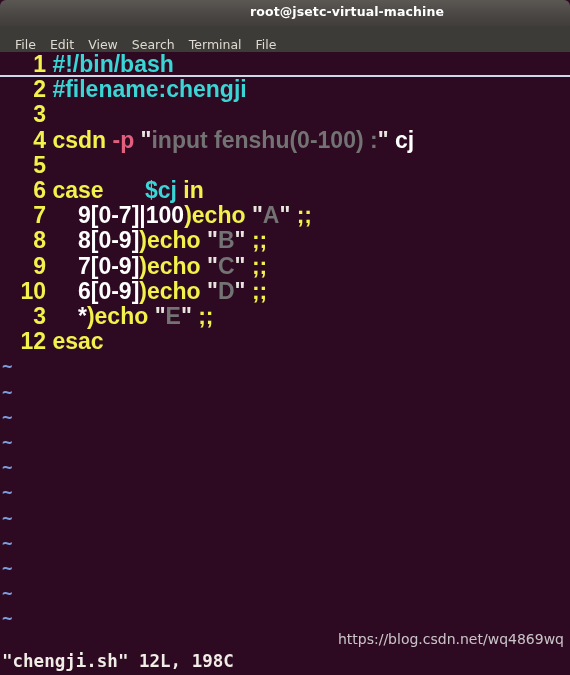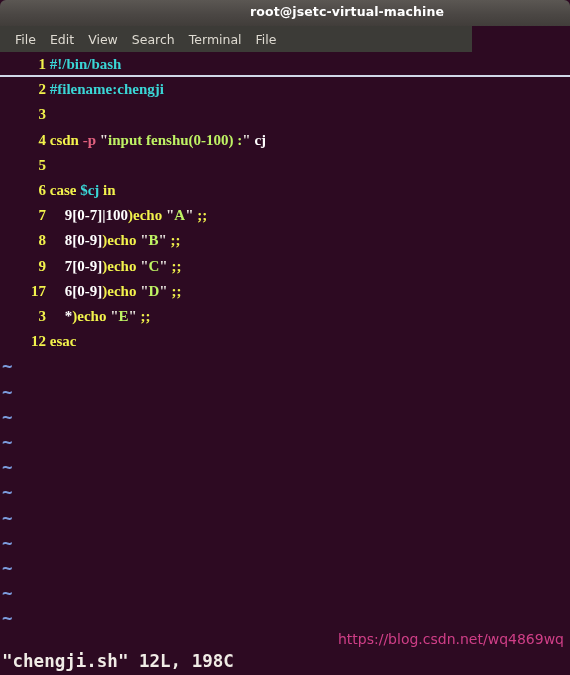--- a/index.html
+++ b/index.html
@@ -44,25 +44,25 @@
     font-weight: bold;
     letter-spacing: 0.1px;
     white-space: nowrap;
     transform: translateX(62px);
   }
 
   
   .menubar {
     position: absolute;
     left: 0; top: 26px;
-    width: 472px;
+    width: 570px;
     height: 26px;
     background: #3c3b37;
     display: flex;
-    align-items: center;
+    align-items: flex-end;
     padding-left: 8px;
     box-sizing: border-box;
   }
   .menu-item {
     color: #dfdbd2;
     font-family: "DejaVu Sans", sans-serif;
     font-size: 12.5px;
     padding: 0 7px;
     white-space: nowrap;
     cursor: default;
@@ -82,41 +82,41 @@
     position: absolute;
     left: 0; top: 0;
     width: 570px;
   }
 
   .vline {
     position: relative;
     height: 25.2px;
     line-height: 25.2px;
     white-space: pre;
-    font-family: Liberation Serif, serif;
-    font-size: 15px;
+    font-family: Liberation Sans, sans-serif;
+    font-size: 23px;
     font-weight: bold;
     color: #e8e4de;
   }
   .vline .gutter {
     display: inline-block;
     width: 46px;
     text-align: right;
     color: #f2f24c;
   }
   .vline.cursorline {
     border-bottom: 2px solid #cfd8e8;
     height: 23.2px;
   }
 
   
   .c-comment  { color: #3ad6d6; }
   .c-keyword  { color: #f2f24c; }
-  .c-var      { color: #3ad6d6; }
-  .c-string   { color: #bef264; }
+  .c-var      { color: #3ad6d6; margin-left: 35px; }
+  .c-string   { color: #737373; }
   .c-quote    { color: #e8e4de; }
   .c-flag     { color: #e0607e; }
   .c-plain    { color: #ffffff; }
   .c-punct    { color: #f2f24c; }
 
   
   .tilde-row {
     height: 25.2px;
     line-height: 25.2px;
     font-family: "DejaVu Sans Mono", monospace;
@@ -142,21 +142,21 @@
     color: #f0ece6;
     padding-left: 2px;
     box-sizing: border-box;
   }
 
   
   .watermark {
     position: absolute;
     right: 6px;
     bottom: 28px;
-    color: #ec4899;
+    color: #e5e5e5;
     font-family: "DejaVu Sans", sans-serif;
     font-size: 14px;
     white-space: nowrap;
     opacity: 0.85;
   }
 </style>
 </head>
 <body>
 
 <div id="app">
@@ -178,21 +178,21 @@
     <div class="vim-lines" id="vim-lines">
         <div class="vline cursorline"><span class="gutter">1</span><span class="c-plain"> </span><span class="c-comment">#!/bin/bash</span></div>
         <div class="vline"><span class="gutter">2</span><span class="c-plain"> </span><span class="c-comment">#filename:chengji</span></div>
         <div class="vline"><span class="gutter">3</span><span class="c-plain"> </span></div>
         <div class="vline"><span class="gutter">4</span><span class="c-plain"> </span><span class="c-keyword">csdn </span><span class="c-flag">-p</span><span class="c-plain"> </span><span class="c-quote">"</span><span class="c-string">input fenshu(0-100) :</span><span class="c-quote">"</span><span class="c-plain"> cj</span></div>
         <div class="vline"><span class="gutter">5</span><span class="c-plain"> </span></div>
         <div class="vline"><span class="gutter">6</span><span class="c-plain"> </span><span class="c-keyword">case </span><span class="c-var">$cj</span><span class="c-plain"> </span><span class="c-keyword">in</span></div>
         <div class="vline"><span class="gutter">7</span><span class="c-plain"> </span><span class="c-plain">    9[0-7]|100</span><span class="c-punct">)</span><span class="c-keyword">echo</span><span class="c-plain"> </span><span class="c-quote">"</span><span class="c-string">A</span><span class="c-quote">"</span><span class="c-plain"> </span><span class="c-punct">;;</span></div>
         <div class="vline"><span class="gutter">8</span><span class="c-plain"> </span><span class="c-plain">    8[0-9]</span><span class="c-punct">)</span><span class="c-keyword">echo</span><span class="c-plain"> </span><span class="c-quote">"</span><span class="c-string">B</span><span class="c-quote">"</span><span class="c-plain"> </span><span class="c-punct">;;</span></div>
         <div class="vline"><span class="gutter">9</span><span class="c-plain"> </span><span class="c-plain">    7[0-9]</span><span class="c-punct">)</span><span class="c-keyword">echo</span><span class="c-plain"> </span><span class="c-quote">"</span><span class="c-string">C</span><span class="c-quote">"</span><span class="c-plain"> </span><span class="c-punct">;;</span></div>
-        <div class="vline"><span class="gutter">17</span><span class="c-plain"> </span><span class="c-plain">    6[0-9]</span><span class="c-punct">)</span><span class="c-keyword">echo</span><span class="c-plain"> </span><span class="c-quote">"</span><span class="c-string">D</span><span class="c-quote">"</span><span class="c-plain"> </span><span class="c-punct">;;</span></div>
+        <div class="vline"><span class="gutter">10</span><span class="c-plain"> </span><span class="c-plain">    6[0-9]</span><span class="c-punct">)</span><span class="c-keyword">echo</span><span class="c-plain"> </span><span class="c-quote">"</span><span class="c-string">D</span><span class="c-quote">"</span><span class="c-plain"> </span><span class="c-punct">;;</span></div>
         <div class="vline"><span class="gutter">3</span><span class="c-plain"> </span><span class="c-plain">    *</span><span class="c-punct">)</span><span class="c-keyword">echo</span><span class="c-plain"> </span><span class="c-quote">"</span><span class="c-string">E</span><span class="c-quote">"</span><span class="c-plain"> </span><span class="c-punct">;;</span></div>
         <div class="vline"><span class="gutter">12</span><span class="c-plain"> </span><span class="c-keyword">esac</span></div>
       </div>
     <div id="tilde-area" style="position: absolute; left: 0px; top: 302.4px; width: 570px;">
         <div class="tilde-row">~</div>
         <div class="tilde-row">~</div>
         <div class="tilde-row">~</div>
         <div class="tilde-row">~</div>
         <div class="tilde-row">~</div>
         <div class="tilde-row">~</div>

